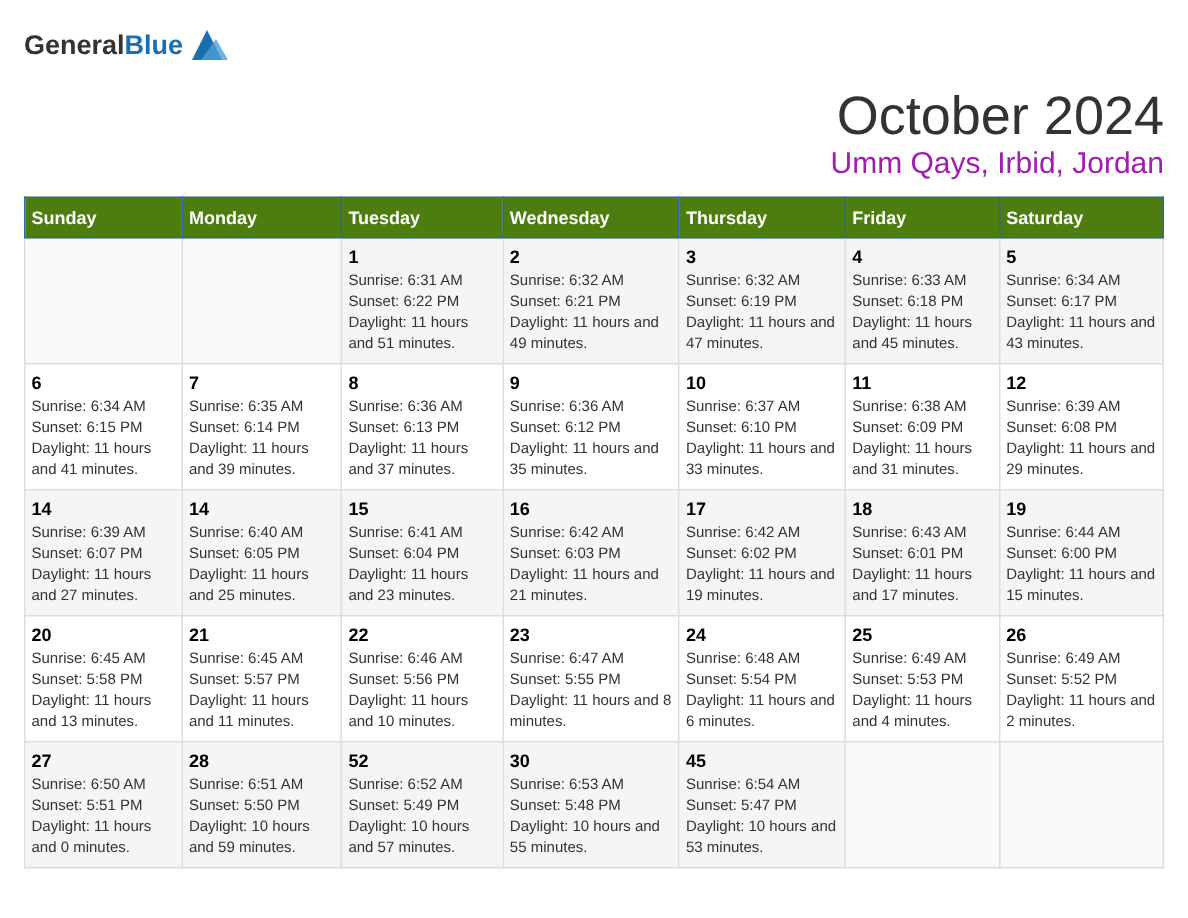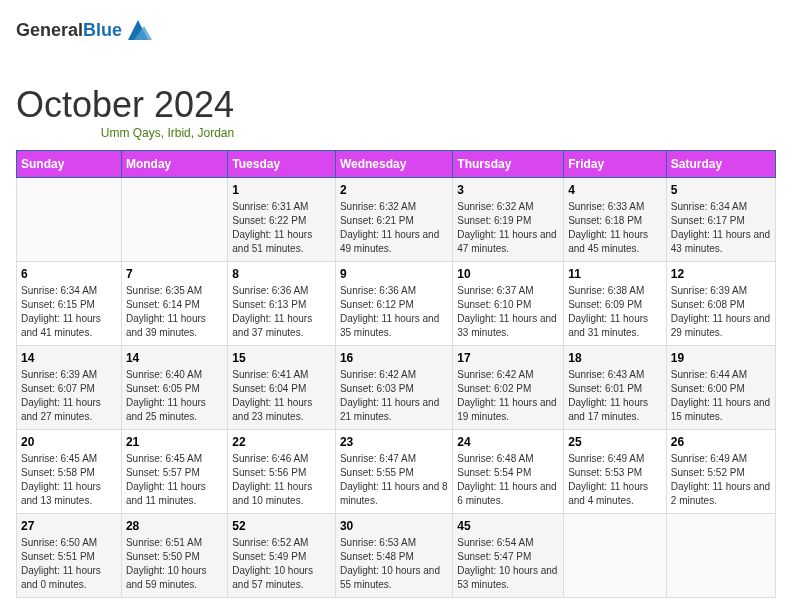--- a/index.html
+++ b/index.html
@@ -8,21 +8,20 @@
       background: #fff;
       width: 792px;
       min-height: 612px;
       padding: 16px;
     }
     .header {
       display: flex;
       justify-content: space-between;
       align-items: flex-start;
       margin-bottom: 10px;
-      flex-direction: column;
     }
     .logo {
       display: flex;
       align-items: center;
     }
     .logo-text-general {
       font-size: 18px;
       font-weight: bold;
       color: #333;
     }
@@ -39,30 +38,30 @@
     .title-section {
       text-align: right;
       margin-top: 40px;
     }
     .title-month {
       font-size: 36px;
       color: #333;
       font-weight: normal;
     }
     .title-location {
-      font-size: 12px;
-      color: #4d7c0f;
+      font-size: 20px;
+      color: #a21caf;
     }
     table {
       width: 100%;
       border-collapse: collapse;
       font-size: 11px;
     }
     thead tr {
-      background-color: #d946ef;
+      background-color: #4d7c0f;
     }
     thead th {
       color: #fff;
       padding: 6px 4px;
       text-align: left;
       font-size: 12px;
       font-weight: bold;
       border: 1px solid #2a68a3;
     }
     tbody tr {

